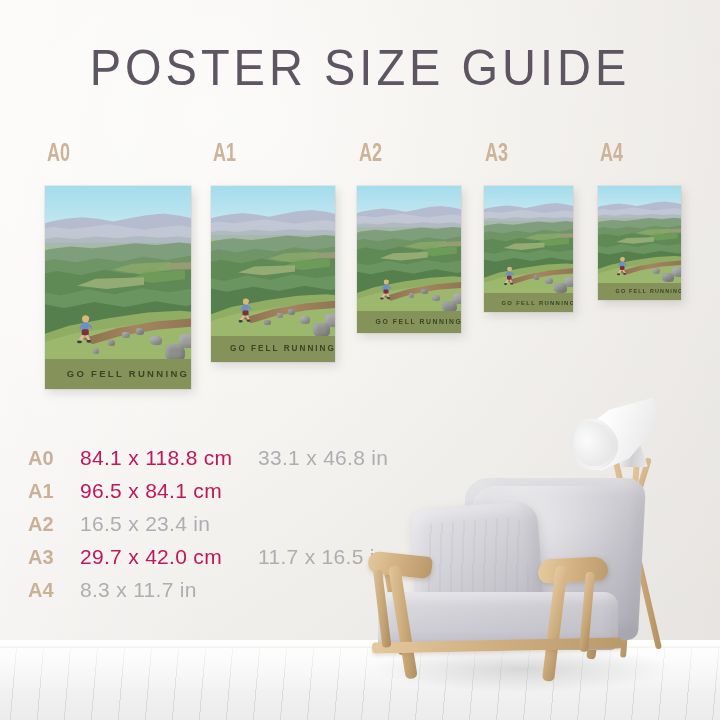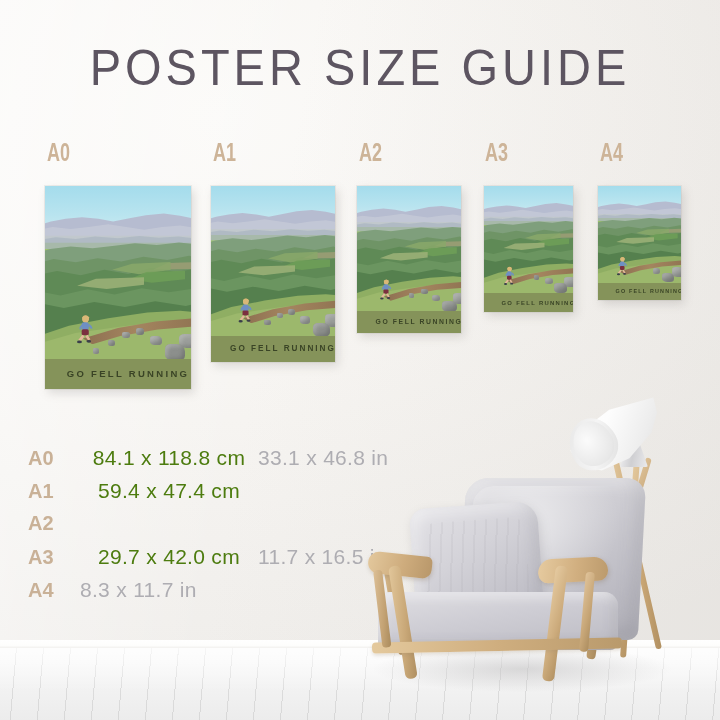--- a/index.html
+++ b/index.html
@@ -121,21 +121,21 @@
     color:#3a4426;font-weight:600;white-space:nowrap;
     font-family:"Liberation Sans", sans-serif;
     padding-left:20px;
   }
 
   
   .table{position:absolute;left:28px;top:446px;}
   .trow{display:flex;align-items:baseline;height:33px;}
   .tcode{width:52px;font-size:20px;font-weight:bold;color:#c9b197;
     font-family:"Liberation Sans", sans-serif;}
-  .tcm{width:178px;font-size:21px;font-weight:300;color:#4d7c0f;letter-spacing:.3px;text-align:center;}
+  .tcm{width:178px;font-size:21px;font-weight:300;color:#be185d;letter-spacing:.3px;}
   .tin{font-size:21px;font-weight:300;color:#aeadb2;letter-spacing:.3px;}
 
   .shadow-soft{position:absolute;background:radial-gradient(closest-side, rgba(140,138,140,.30), rgba(140,138,140,0));}
 </style>
 </head>
 <body>
 
 <div id="stage">
 
   <div class="wall"></div>
@@ -365,24 +365,25 @@
   </div>
 
   <div class="table">
     <div class="trow">
       <div class="tcode">A0</div>
       <div class="tcm">84.1 x 118.8 cm</div>
       <div class="tin">33.1 x 46.8 in</div>
     </div>
     <div class="trow">
       <div class="tcode">A1</div>
-      <div class="tcm">59.4 x 47.4 cm</div>
+      <div class="tcm">96.5 x 84.1 cm</div>
     </div>
     <div class="trow">
       <div class="tcode">A2</div>
+      <div class="tin">16.5 x 23.4 in</div>
     </div>
     <div class="trow">
       <div class="tcode">A3</div>
       <div class="tcm">29.7 x 42.0 cm</div>
       <div class="tin">11.7 x 16.5 in</div>
     </div>
     <div class="trow">
       <div class="tcode">A4</div>
       <div class="tin">8.3 x 11.7 in</div>
     </div>

